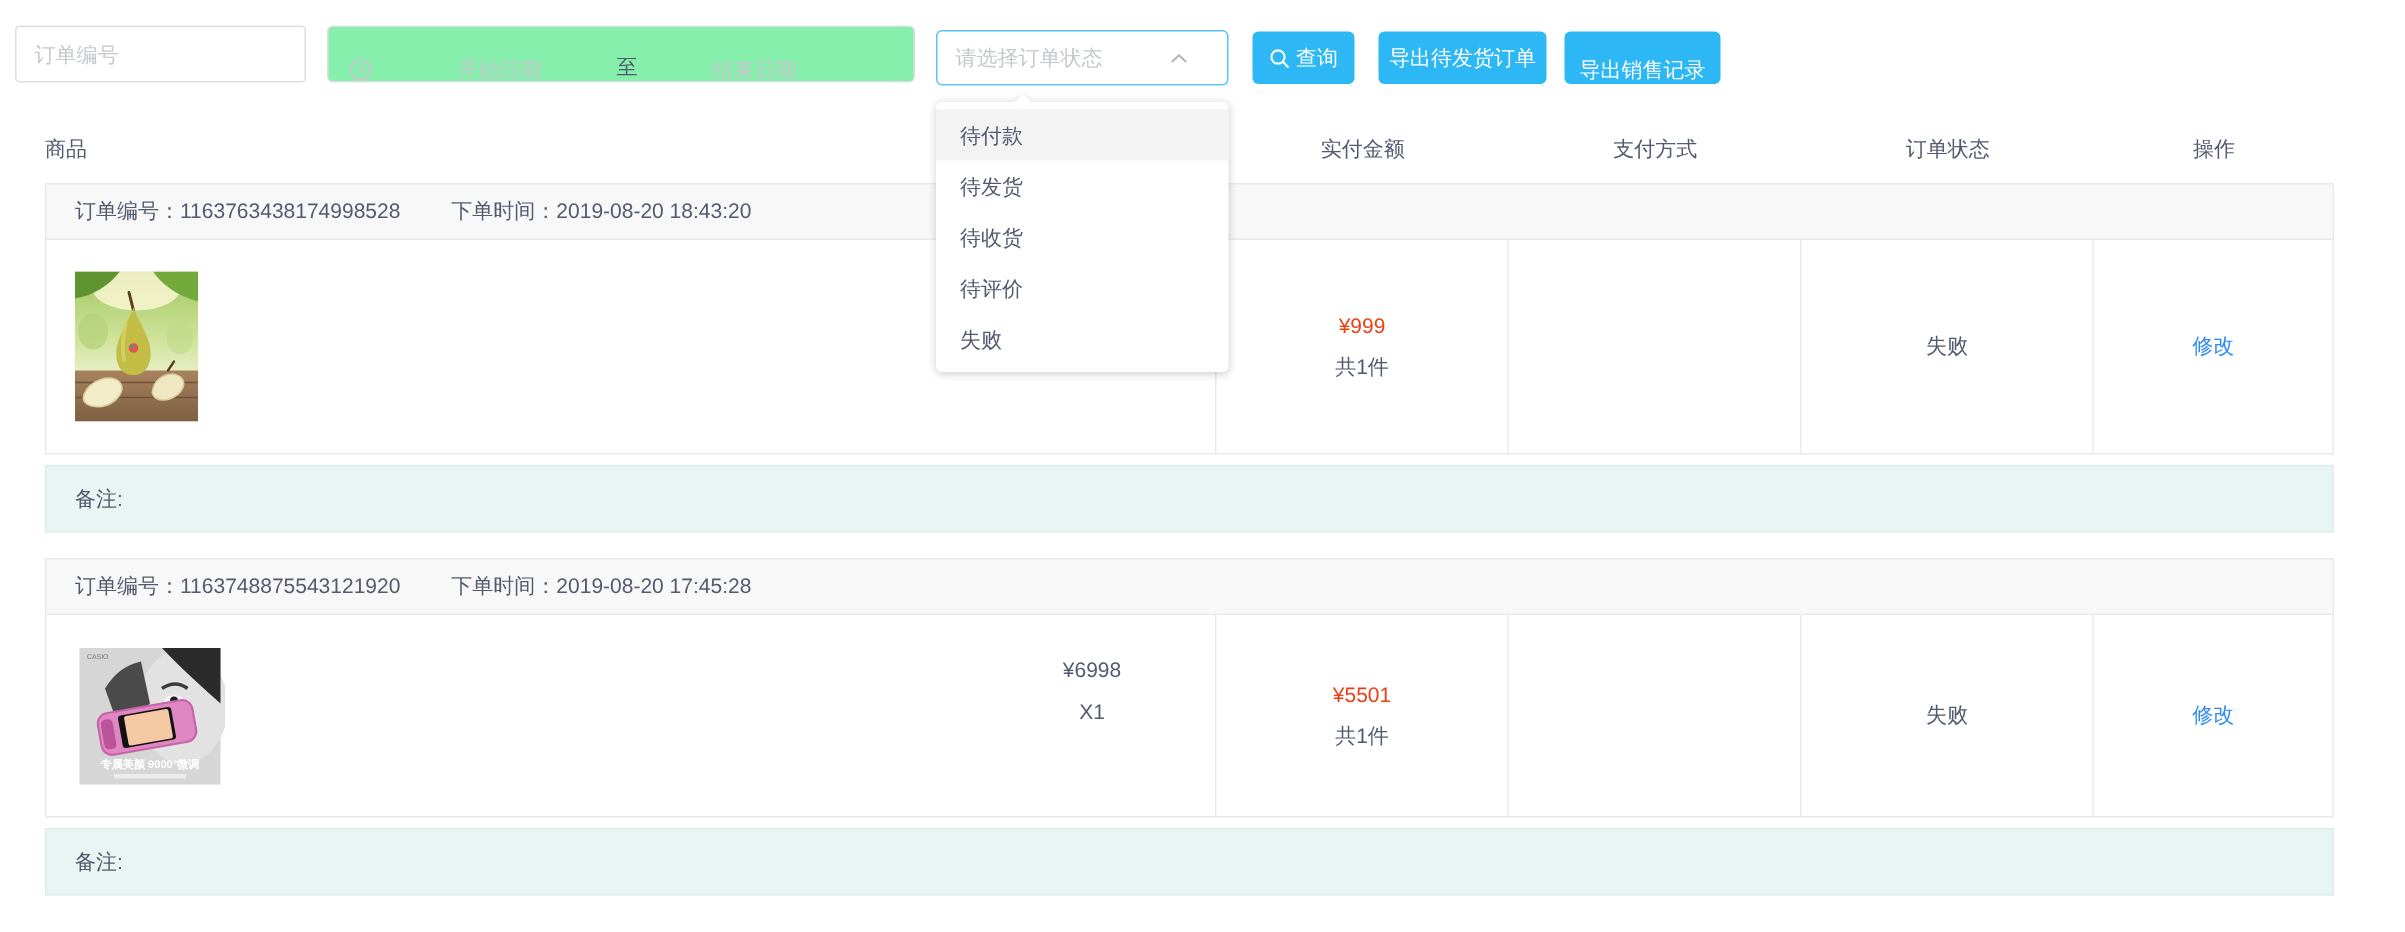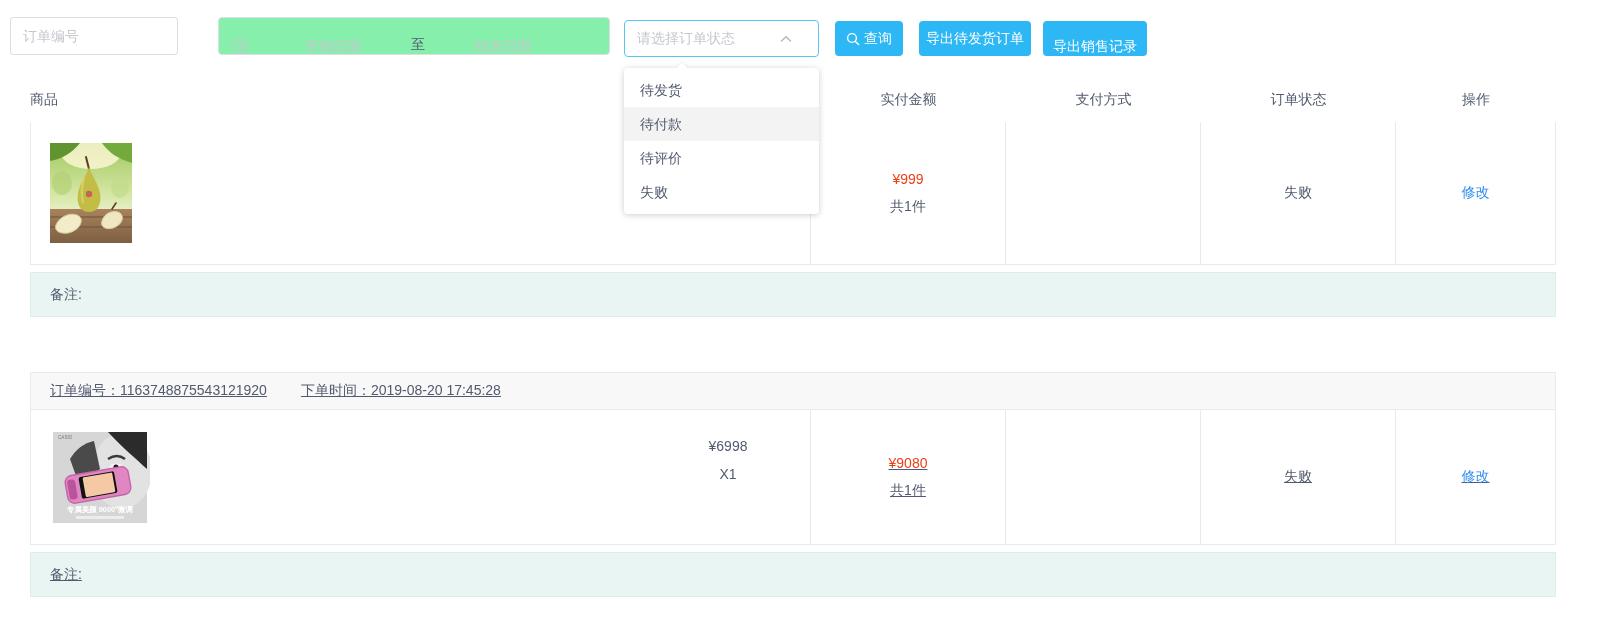--- a/index.html
+++ b/index.html
@@ -1,21 +1,21 @@
 <!DOCTYPE html>
 <html><head>
 <meta charset="utf-8">
 <style>
   * { box-sizing: border-box; margin: 0; padding: 0; }
   html,body { background:#fff; }
   body { font-family: "Liberation Sans", "DejaVu Sans", sans-serif; color:#515a6e; }
   .page { position:relative; width:1603px; height:621px; background:#fff; overflow:hidden; }
 
   
-  .txt-input { position:absolute; top:17px; left:10px; width:168px; height:38px;
+  .txt-input { position:absolute; top:17px; left:10px; width:194px; height:38px;
     border:1px solid #dcdee2; border-radius:3px; padding:0 12px; font-size:14px; color:#515a6e;
     outline:none; font-family:inherit; }
   .txt-input::placeholder { color:#c5c8ce; }
 
   .datepicker { position:absolute; top:17px; left:218px; width:392px; height:38px;
     border:1px solid #dcdee2; border-radius:4px; background:#86efac;
     display:flex; align-items:flex-end; }
   .datepicker .dp-icon { width:42px; display:flex; justify-content:center; align-items:center; }
   .dp-part { flex:1; border:none; outline:none; text-align:center; font-size:14px; color:#515a6e;
     background:transparent; font-family:inherit; min-width:0; }
@@ -37,21 +37,21 @@
   
   .thead { position:absolute; top:91px; left:30px; width:1526px; display:flex;
     font-size:14px; color:#515a6e; }
   .thead .th-product { flex:1; text-align:left; padding-left:0; }
   .thead .th { width:195px; text-align:center; }
   .thead .th-action { width:160px; text-align:center; }
 
   
   .card { position:absolute; left:30px; width:1526px; }
   .card-1 { top:122px; }
-  .card-2 { top:372px;text-decoration:underline; }
+  .card-2 { top:372px; }
   .card-head { height:38px; background:#f8f8f9; border:1px solid #e8eaec;
     display:flex; align-items:center; padding-left:19px; font-size:14px; color:#515a6e; gap:34px; }
   .card-body { display:flex; border:1px solid #e8eaec; border-top:none; background:#fff; }
   .card-1 .card-body { height:143px; }
   .card-2 .card-body { height:135px; }
   .cell-product { flex:1; display:flex; align-items:center; padding-left:19px; position:relative; }
   .product-img { display:block; }
   .unit-block { position:absolute; right:22px; top:22px; width:120px; text-align:center;
     font-size:14px; color:#515a6e; line-height:28px; }
   .cell { width:195px; border-left:1px solid #e8eaec; display:flex; flex-direction:column;
@@ -122,20 +122,24 @@
 
   <div class="thead">
     <div class="th-product">商品</div>
     <div class="th">实付金额</div>
     <div class="th">支付方式</div>
     <div class="th">订单状态</div>
     <div class="th th-action">操作</div>
   </div>
 
   <div class="card card-1">
+    <div class="card-head">
+      <span>订单编号：1163763438174998528</span>
+      <span>下单时间：2019-08-20 18:43:20</span>
+    </div>
     <div class="card-body">
       <div class="cell-product">
 
         <svg class="product-img" width="82" height="100" viewBox="0 0 82 100">
           <defs>
             <linearGradient id="pearBg" x1="0" y1="0" x2="0" y2="1">
               <stop offset="0" stop-color="#9ec75f"></stop>
                 <stop offset="0.45" stop-color="#cfe39a"></stop>
               <stop offset="0.7" stop-color="#e9f0c9"></stop>
             </linearGradient>
@@ -215,39 +219,40 @@
           <text x="8" y="10" font-size="4.6" fill="#777" font-family="Liberation Sans, sans-serif">CASIO</text>
           <text x="50" y="83" font-size="7.4" font-weight="bold" fill="#fff" text-anchor="middle" font-family="Liberation Sans, sans-serif">专属美颜 9000°微调</text>
           <rect x="26" y="87" width="48" height="3" fill="#fff" opacity="0.55"></rect>
         </svg>
         <div class="unit-block">
           <div>¥6998</div>
           <div>X1</div>
         </div>
       </div>
       <div class="cell">
-        <span class="price-red">¥9080</span>
+        <span class="price-red">¥5501</span>
         <span>共1件</span>
       </div>
       <div class="cell">
         <span></span>
       </div>
       <div class="cell">
         <span>失败</span>
       </div>
       <div class="cell cell-action">
         <a class="link-edit">修改</a>
       </div>
     </div>
     <div class="remark">
       <span>备注:</span>
       <span></span>
     </div>
   </div>
 
   <div class="dropdown">
+    <div class="dd-item active">待付款</div>
     <div class="dd-item">待发货</div>
-    <div class="dd-item active">待付款</div>
+    <div class="dd-item">待收货</div>
     <div class="dd-item">待评价</div>
     <div class="dd-item">失败</div>
   </div>
 
 </div>
 
 </body></html>

